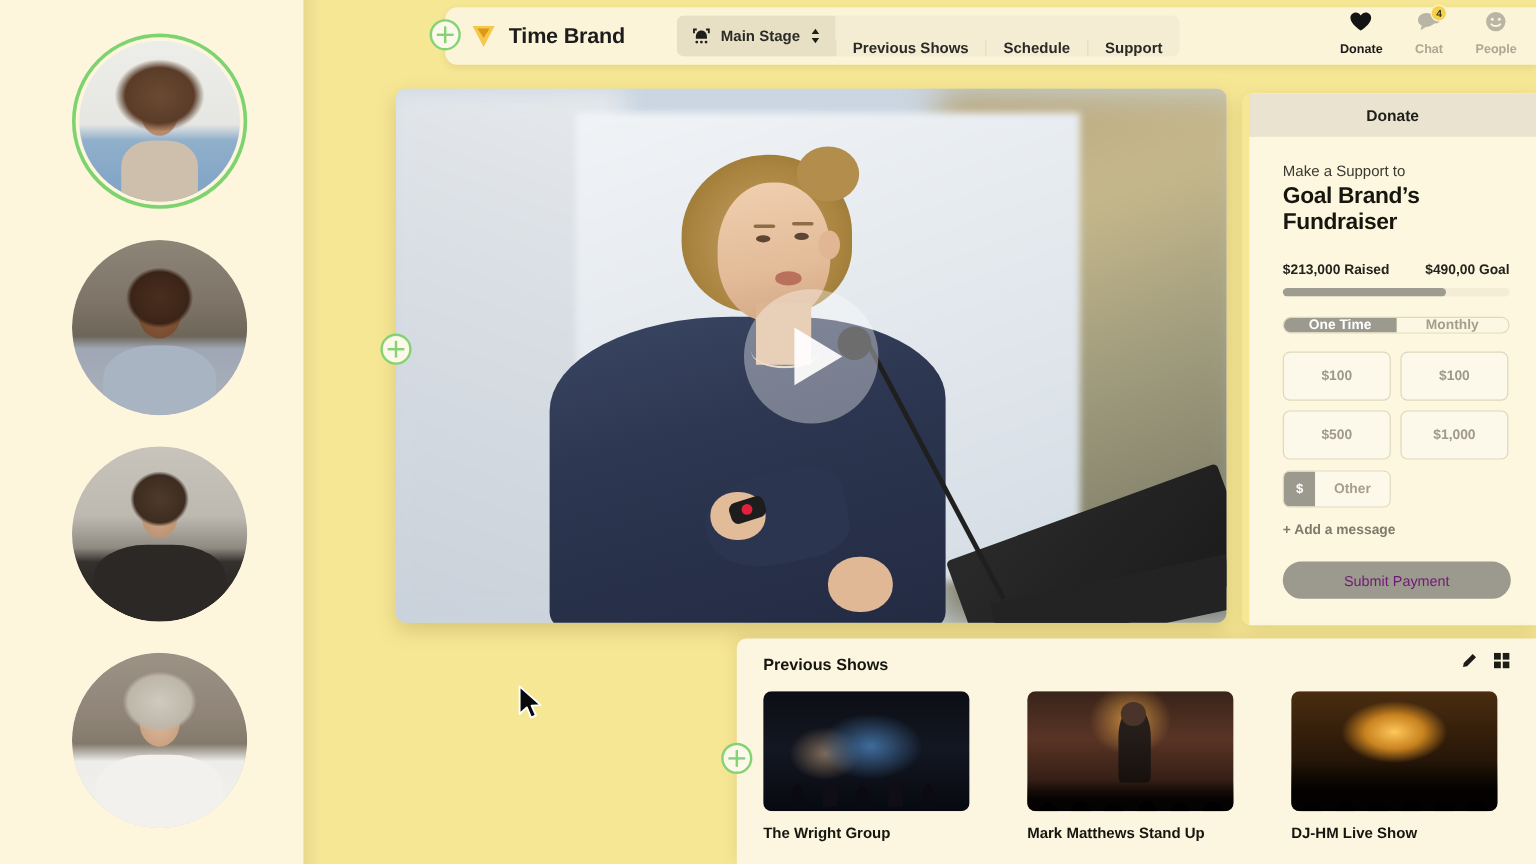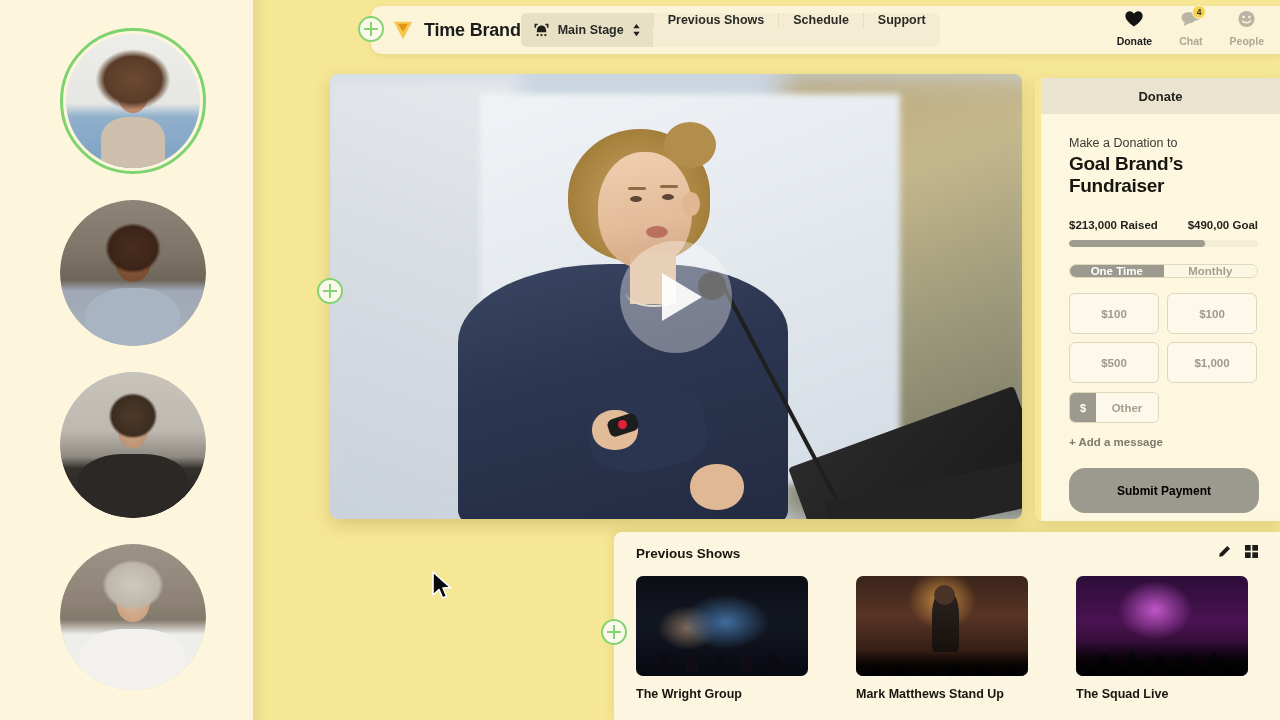--- a/index.html
+++ b/index.html
@@ -105,21 +105,22 @@
     border-radius: 10px 0 0 10px;
     display: flex; align-items: center;
     box-shadow: 0 2px 6px rgba(150,130,60,.16);
     z-index: 20;
   }
   #brand { display: flex; align-items: center; gap: 10px; padding-left: 21px; }
   #brand-logo { width: 22px; height: 22px; }
   #brand-name { font-size: 18px; font-weight: bold; color: #1C1C1C; letter-spacing: -.2px; }
 
   #nav-group {
-    display: flex; align-items: flex-start;
+    display: flex; align-items: flex-end;
+    margin-left: 43px;
     height: 34px;
     background: #F4EDD3;
     border-radius: 6px;
     overflow: hidden;
   }
   #stage-select {
     display: flex; align-items: center; gap: 8px;
     padding: 0 12px 0 12px;
     background: #E8E0C5;
     height: 100%;
@@ -282,22 +283,22 @@
     background: #FDF9EA; display: flex; align-items: center; justify-content: center;
     font-size: 11.5px; color: #9D998B; font-weight: bold; }
   #don-other { display: flex; width: 90px; height: 31px; border: 1px solid #DED7BC;
     border-radius: 6px; overflow: hidden; margin-bottom: 13px; }
   #don-other-sym { width: 26px; background: #9C998E; color: #fff;
     display: flex; align-items: center; justify-content: center;
     font-size: 11px; font-weight: bold; }
   #don-other-in { flex: 1; background: #FDF9EA; display: flex; align-items: center;
     justify-content: center; font-size: 11.5px; color: #A49F8D; font-weight: bold; }
   #don-msg { font-size: 11.5px; font-weight: bold; color: #7E7A6C; margin-bottom: 20px; }
-  #don-submit { width: 190px; height: 45px; border-radius: 16px; background: #9C998E;
-    color: #000000; font-size: 12px; font-weight: bold;
+  #don-submit { width: 190px; height: 31px; border-radius: 16px; background: #9C998E;
+    color: #701a75; font-size: 12px; font-weight: normal;
     display: flex; align-items: center; justify-content: center; }
 
   
   #shows {
     position: absolute; left: 614px; top: 532px;
     width: 666px; height: 188px;
     background: #FCF6E0;
     border-radius: 8px 0 0 0;
     box-shadow: 0 -2px 12px rgba(150,130,60,.18);
     z-index: 18;
@@ -480,21 +481,21 @@
     </div>
     <div id="play-btn">
       <div id="play-tri"></div>
     </div>
   </div>
 
   <div id="donate">
     <div id="donate-accent"></div>
     <div id="donate-head">Donate</div>
     <div id="donate-body">
-      <div id="don-sub">Make a Donation to</div>
+      <div id="don-sub">Make a Support to</div>
       <div id="don-title">Goal Brand’s Fundraiser</div>
 
       <div id="don-stats">
         <span>$213,000 Raised</span>
         <span>$490,00 Goal</span>
       </div>
       <div id="don-track">
         <div id="don-fill" style="width: 72%;"></div>
       </div>
 
@@ -549,20 +550,26 @@
       </div>
       <div class="show">
         <div class="show-thumb t2">
           <div class="comic"></div>
             <div class="comic-h"></div>
           <div class="crowd" style="height:26%"></div>
         </div>
         <div class="show-name">Mark Matthews Stand Up</div>
       </div>
       <div class="show">
+        <div class="show-thumb t3">
+          <div class="crowd"></div>
+        </div>
+        <div class="show-name">DJ-HM Live Show</div>
+      </div>
+      <div class="show">
         <div class="show-thumb t4">
           <div class="figs"></div>
           <div class="crowd" style="height:34%"></div>
         </div>
         <div class="show-name">The Squad Live</div>
       </div>
     </div>
   </div>
 
   <div class="plus-btn" style="left:358px; top:16px"></div>

